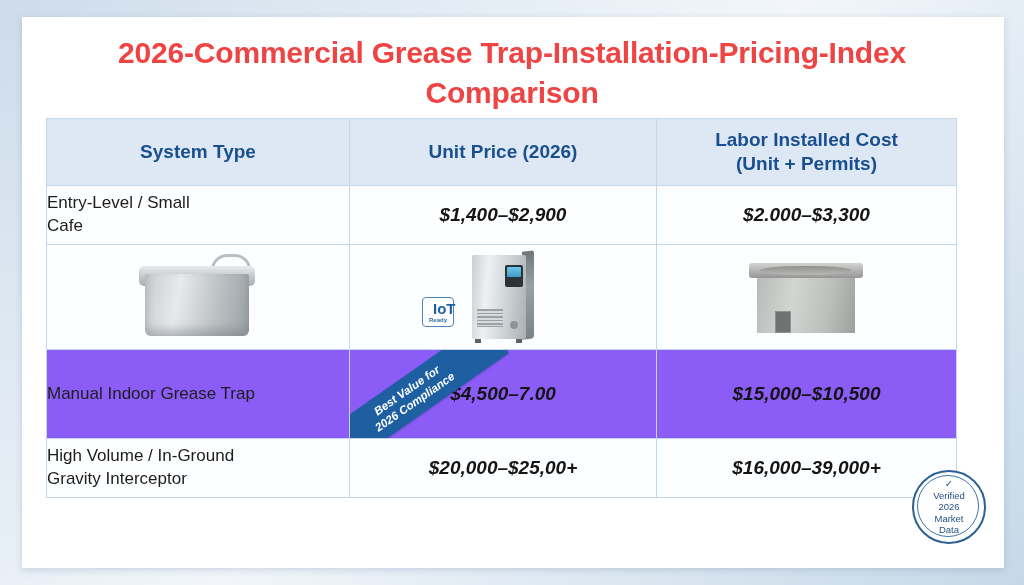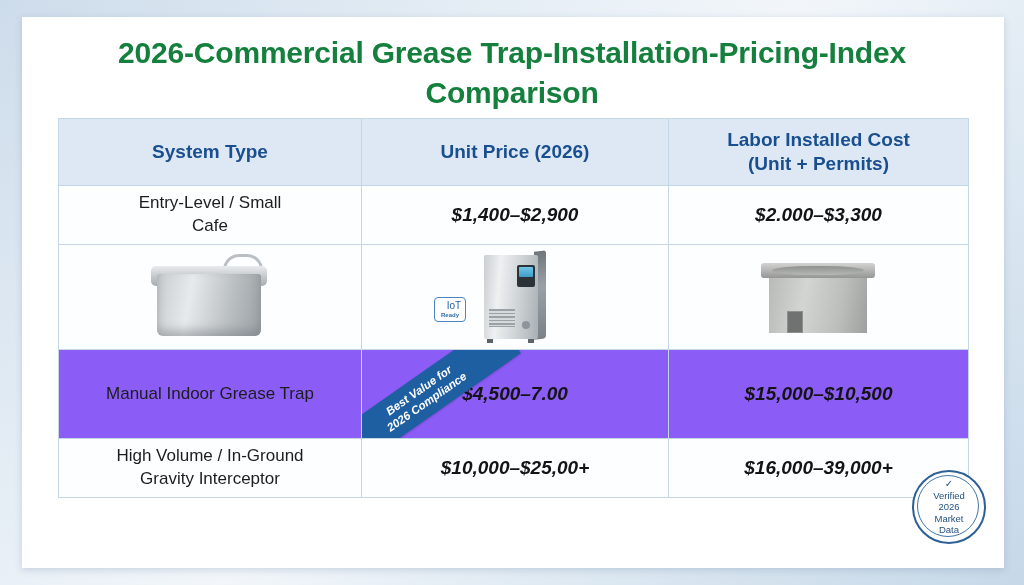--- a/index.html
+++ b/index.html
@@ -33,28 +33,28 @@
   
   .title {
     position: absolute;
     left: 90px;
     top: 16px;
     width: 800px;
     text-align: center;
     font-size: 30px;
     font-weight: bold;
     line-height: 1.33;
-    color: #15803d;
+    color: #ef4444;
     letter-spacing: -0.2px;
   }
 
   
   .tbl {
     position: absolute;
-    left: 36px;
+    left: 24px;
     top: 101px;
     width: 910px;
     border-collapse: collapse;
     table-layout: fixed;
   }
   .tbl td, .tbl th {
     border: 1px solid #c3d7e8;
     padding: 0;
     vertical-align: middle;
   }
@@ -68,21 +68,21 @@
     font-size: 19px;
     font-weight: bold;
     line-height: 1.28;
     height: 66px;
     text-align: center;
   }
 
   .row-label {
     font-size: 17px;
     color: #1d1d1d;
-    text-align: center;
+    text-align: left;
     line-height: 1.35;
     padding: 10px 18px;
   }
   .row-val {
     font-size: 19px;
     font-weight: bold;
     color: #141414;
     text-align: center;
     padding: 10px 8px;
     position: relative;
@@ -182,21 +182,21 @@
   }
   .unit-foot.l { left: 3px; }
   .unit-foot.r { left: 44px; }
 
   .iot-badge {
     position: absolute; left: 72px; top: 50px;
     width: 26px; padding: 3px 2px;
     border: 1px solid #4a86bd; border-radius: 4px;
     background: #ffffff; text-align: center;
   }
-  .iot-badge .t1 { font-size: 10px; font-weight: normal; color: #1f5f9e; line-height: 1.05; margin-left: 8px; }
+  .iot-badge .t1 { font-size: 15px; font-weight: bold; color: #1f5f9e; line-height: 1.05; margin-left: 8px; }
   .iot-badge .t2 { font-size: 6px; font-weight: bold; color: #2d6ea8; line-height: 1.1; }
 
   
   .tank { position: relative; width: 116px; height: 80px; }
   .tank-rim {
     position: absolute; left: 0; top: 6px; width: 114px; height: 15px;
     background: linear-gradient(180deg,#d3d4d2 0%,#adaead 60%,#969795 100%);
     border-radius: 3px;
   }
   .tank-rim::after {
@@ -321,21 +321,21 @@
             <span>$4,500–7.00</span>
           </td>
           <td class="row-val">$15,000–$10,500</td>
         </tr>
 
         <tr class="r-plain">
           <td class="row-label">
             <div>High Volume / In-Ground</div>
             <div>Gravity Interceptor</div>
           </td>
-          <td class="row-val">$10,000–$25,00+</td>
+          <td class="row-val">$20,000–$25,00+</td>
           <td class="row-val">$16,000–39,000+</td>
         </tr>
       </tbody>
     </table>
 
     <div class="seal">
       <div class="seal-inner"></div>
       <div class="seal-check">✓</div>
       <div class="seal-l">Verified</div>
       <div class="seal-l">2026</div>

